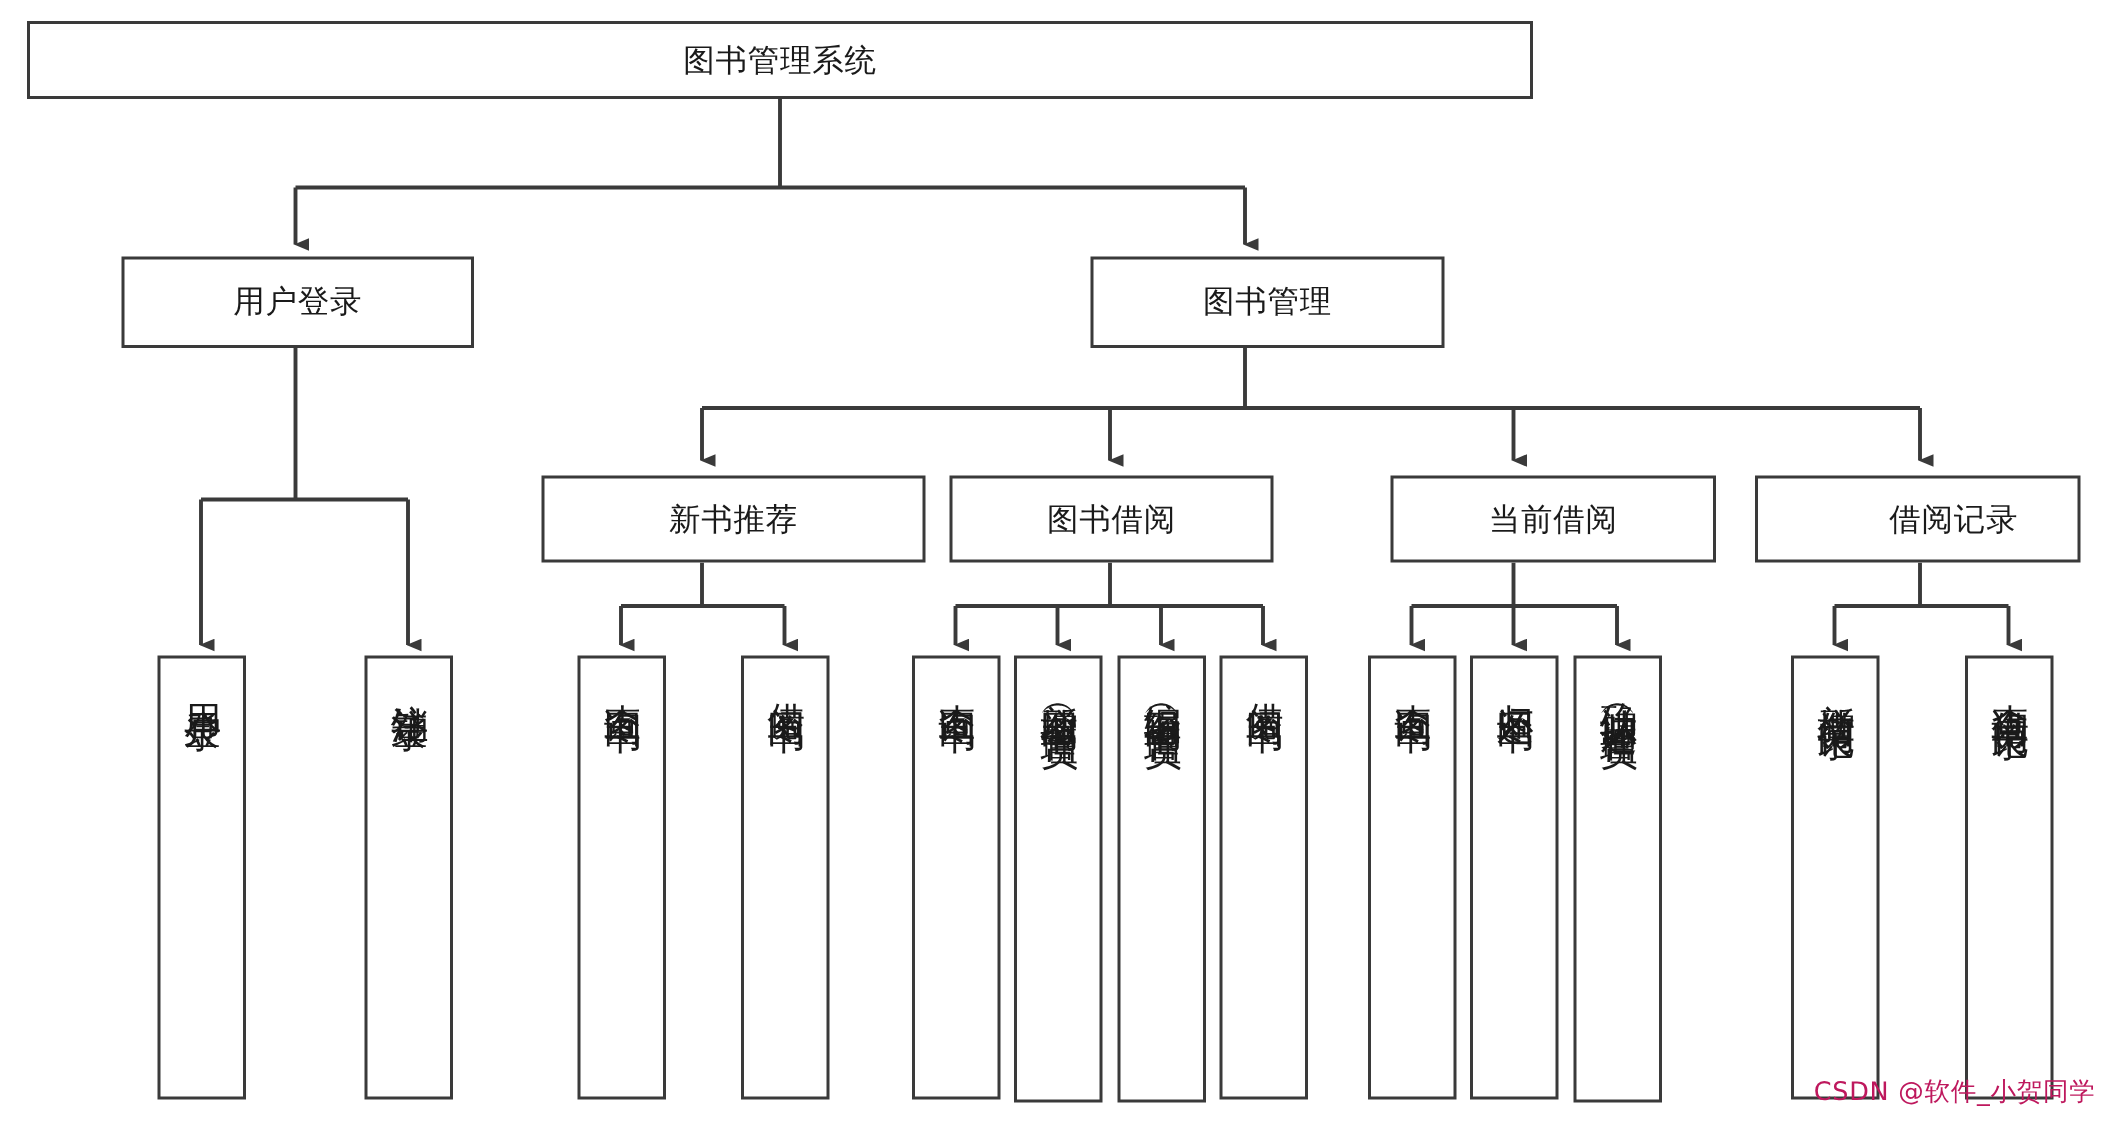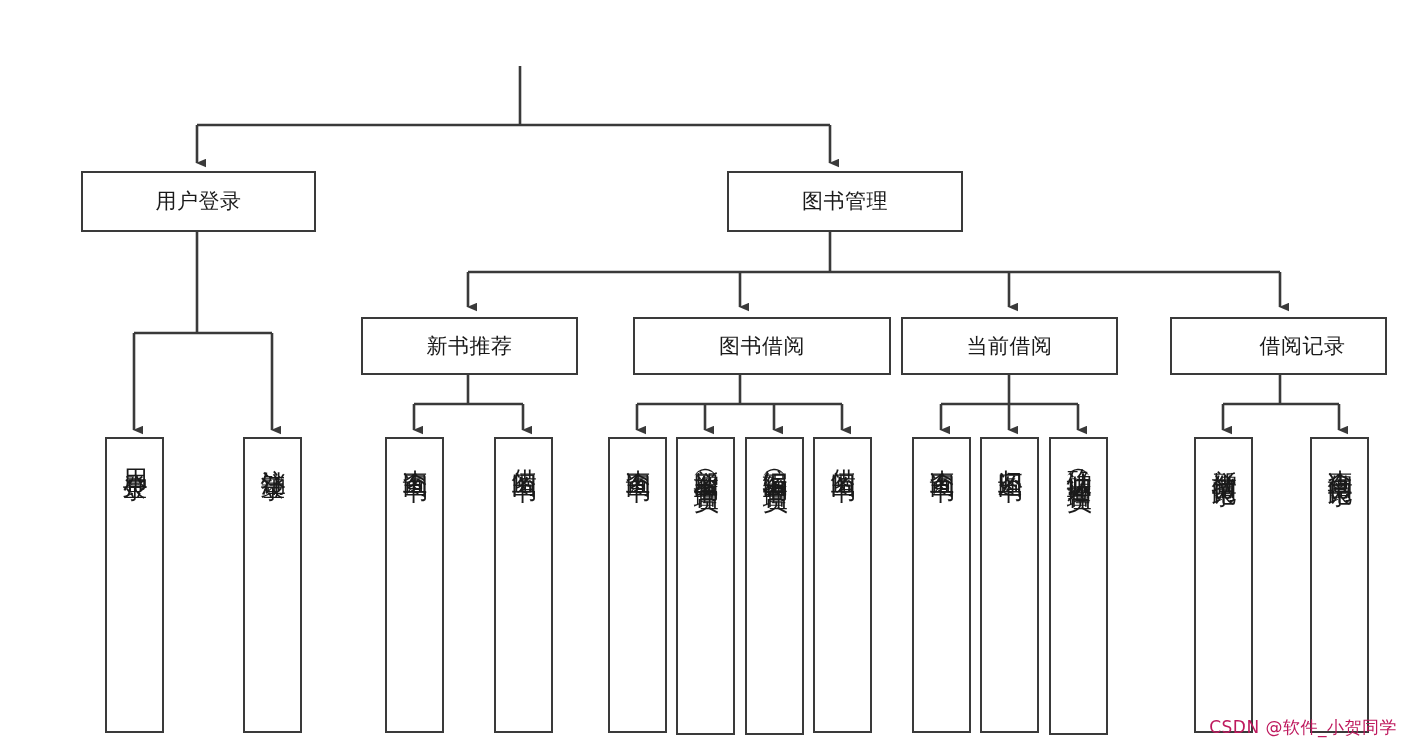--- a/index.html
+++ b/index.html
@@ -114,38 +114,41 @@
       <path d="M1009,404 L1009,430" marker-end="url(#arrowhead)"></path>
       <path d="M1078,404 L1078,430" marker-end="url(#arrowhead)"></path>
 
       <path d="M1280,375 L1280,404"></path>
       <path d="M1223,404 L1339,404"></path>
       <path d="M1223,404 L1223,430" marker-end="url(#arrowhead)"></path>
       <path d="M1339,404 L1339,430" marker-end="url(#arrowhead)"></path>
     </g>
   </svg>
 
+  <div class="node horizontal" style="left:18px; top:14px; width:1004px; height:52px;">
+    <span class="label">图书管理系统</span>
+  </div>
 
   <div class="node horizontal" style="left:81px; top:171px; width:235px; height:61px;">
     <span class="label">用户登录</span>
   </div>
 
   <div class="node horizontal" style="left:711px; top:171px; width:236px; height:61px;margin-left:16px;">
     <span class="label">图书管理</span>
   </div>
 
-  <div class="node horizontal" style="left:361px; top:317px; width:217px; height:58px;">
+  <div class="node horizontal" style="left:361px; top:317px; width:256px; height:58px;">
     <span class="label">新书推荐</span>
   </div>
 
-  <div class="node horizontal" style="left:633px; top:317px; width:258px; height:58px;">
+  <div class="node horizontal" style="left:633px; top:317px; width:216px; height:58px;">
     <span class="label">图书借阅</span>
   </div>
 
-  <div class="node horizontal" style="left:901px; top:317px; width:217px; height:58px;">
+  <div class="node horizontal" style="left:927px; top:317px; width:217px; height:58px;">
     <span class="label">当前借阅</span>
   </div>
 
   <div class="node horizontal" style="left:1170px; top:317px; width:217px; height:58px;padding-left:48px;">
     <span class="label">借阅记录</span>
   </div>
 
   <div class="node vertical" style="left:105px; top:437px; width:59px; height:296px;">
     <span class="label">用户登录</span>
   </div>

